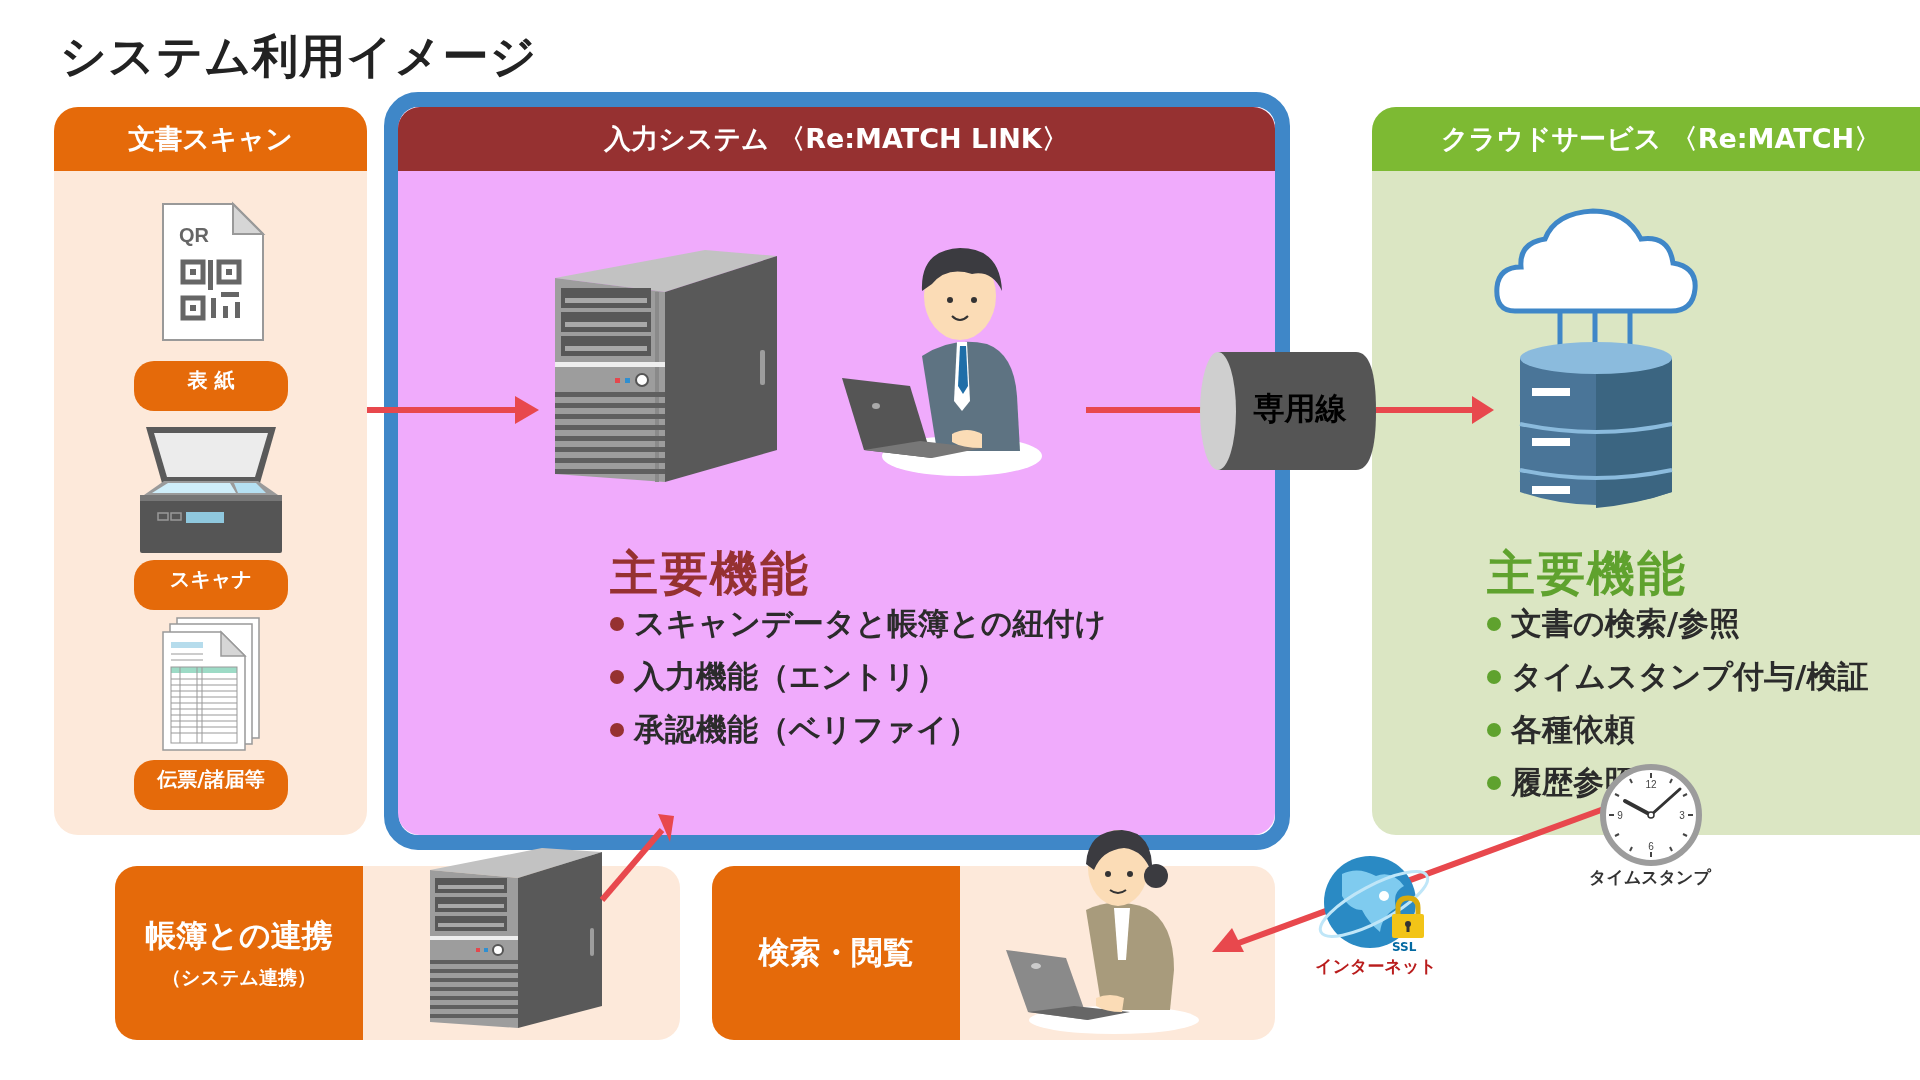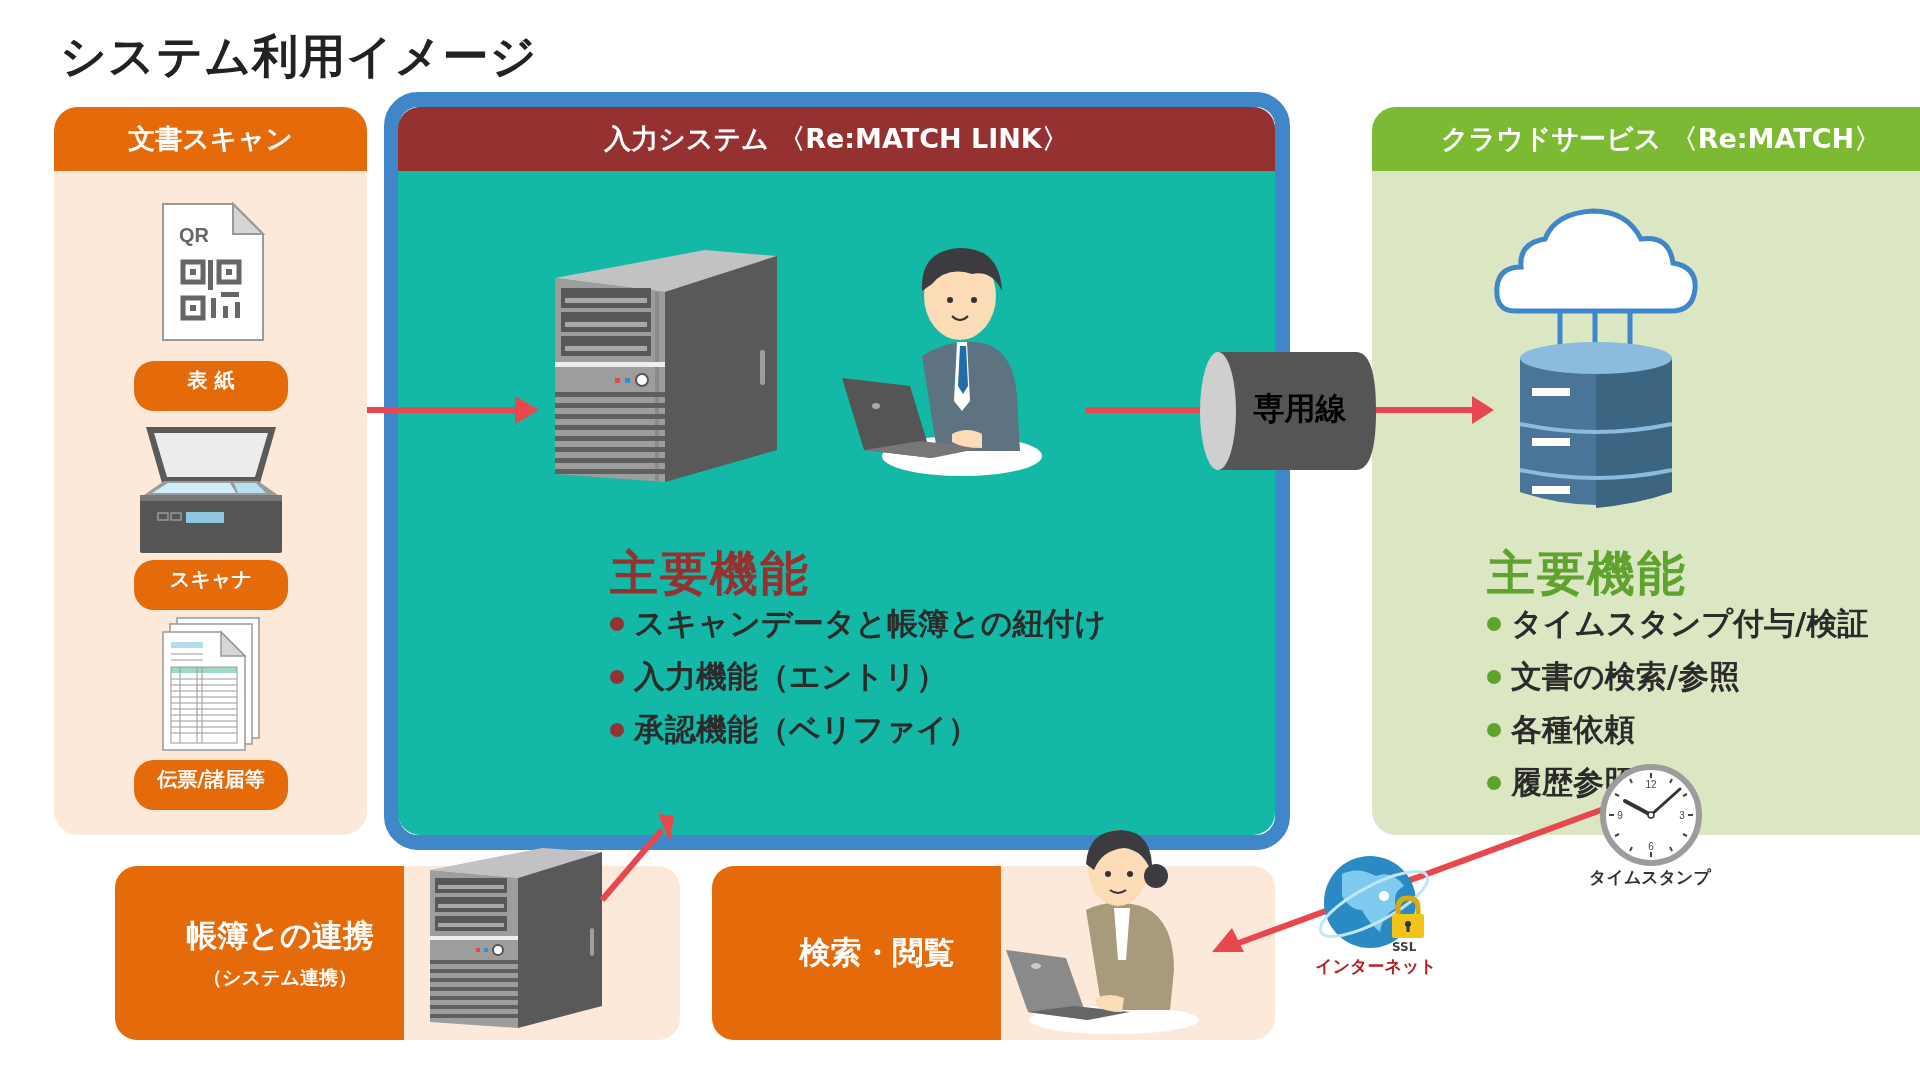--- a/index.html
+++ b/index.html
@@ -5,31 +5,31 @@
   html,body{margin:0;padding:0;background:#fff;}
   body{width:1920px;height:1080px;position:relative;overflow:hidden;font-family:"DejaVu Sans","Liberation Sans",sans-serif;color:#2b2b2b;}
   .abs{position:absolute;}
   .title{left:60px;top:26px;font-size:46px;font-weight:bold;letter-spacing:1px;color:#222;}
   
   .panel{position:absolute;border-radius:24px;overflow:hidden;}
   .phead{height:64px;display:flex;align-items:center;justify-content:center;color:#fff;font-weight:bold;font-size:27px;}
   .left{left:54px;top:107px;width:313px;height:728px;background:#fde9da;}
   .left .phead{background:#e56a0a;}
   .bluefr{left:384px;top:92px;width:906px;height:758px;border:15px solid #3f87c8;box-sizing:border-box;border-radius:34px;background:#fff;}
-  .center{left:398px;top:107px;width:877px;height:728px;background:#14b8a6;border-radius:22px;}
+  .center{left:398px;top:107px;width:877px;height:728px;background:#f0abfc;border-radius:22px;}
   .center .phead{background:#963131;}
   .right{left:1372px;top:107px;width:578px;height:728px;background:#dbe6c3;}
   .right .phead{background:#7dba33;}
   .pill{position:absolute;background:#e56a0a;color:#fff;border-radius:20px;font-weight:bold;font-size:20px;text-align:center;height:50px;line-height:38px;width:154px;left:80px;}
   .feat-h{position:absolute;font-size:48px;font-weight:bold;letter-spacing:2px;}
   .feat-list{position:absolute;list-style:none;margin:0;padding:0;}
   .feat-list li{font-size:31px;font-weight:bold;height:53px;display:flex;align-items:center;color:#2b2b2b;}
   .dot{width:14px;height:14px;border-radius:50%;margin-right:10px;display:inline-block;}
   .bottom{position:absolute;top:866px;height:174px;background:#fde9da;border-radius:22px;overflow:hidden;}
-  .bottom .blk{position:absolute;left:0;top:0;bottom:0;background:#e56a0a;color:#fff;display:flex;flex-direction:column;align-items:center;justify-content:center;font-weight:bold;padding-left:41px;}
+  .bottom .blk{position:absolute;left:0;top:0;bottom:0;background:#e56a0a;color:#fff;display:flex;flex-direction:column;align-items:center;justify-content:center;font-weight:bold;}
   .cap{position:absolute;font-weight:bold;text-align:center;}
   svg{position:absolute;overflow:visible;}
 </style>
 </head>
 <body>
 
 <div class="abs title">システム利用イメージ</div>
 
 <div class="panel left">
   <div class="phead">文書スキャン</div>
@@ -118,25 +118,25 @@
       </li>
   </ul>
 </div>
 
 <div class="panel right">
   <div class="phead">クラウドサービス 〈Re:MATCH〉</div>
   <div class="feat-h" style="left:115px;top:435px;color:#5fa22e;">主要機能</div>
   <ul class="feat-list" style="left:115px;top:490px;">
     <li>
         <span class="dot" style="background:#5fa22e"></span>
+        <span>文書の検索/参照</span>
+      </li>
+    <li>
+        <span class="dot" style="background:#5fa22e"></span>
         <span>タイムスタンプ付与/検証</span>
-      </li>
-    <li>
-        <span class="dot" style="background:#5fa22e"></span>
-        <span>文書の検索/参照</span>
       </li>
     <li>
         <span class="dot" style="background:#5fa22e"></span>
         <span>各種依頼</span>
       </li>
     <li>
         <span class="dot" style="background:#5fa22e"></span>
         <span>履歴参照</span>
       </li>
   </ul>
@@ -300,21 +300,21 @@
   <path d="M20 22 Q36 14 54 24 Q70 18 82 34 Q70 40 74 56 Q60 64 58 80 Q46 70 40 58 Q28 58 20 44 Z" fill="#7fcbef"></path>
   <ellipse cx="52" cy="52" rx="60" ry="18" fill="none" stroke="#bfe6f8" stroke-width="3" transform="rotate(-28 52 52)"></ellipse>
   <circle cx="62" cy="44" r="5" fill="#fff"></circle>
 </svg>
 <svg style="left:1390px;top:896px;" width="36" height="42" viewBox="0 0 36 42">
   <path d="M8 18 V12 Q8 2 18 2 Q28 2 28 12 V18" fill="none" stroke="#d8ab0d" stroke-width="5"></path>
   <rect x="2" y="18" width="32" height="24" rx="2" fill="#f2c417"></rect>
   <circle cx="18" cy="28" r="3" fill="#333"></circle>
     <rect x="16.5" y="28" width="3" height="8" fill="#333"></rect>
 </svg>
-<div class="cap" style="left:1392px;top:940px;font-size:12px;color:#404040;">SSL</div>
+<div class="cap" style="left:1392px;top:940px;font-size:12px;color:#0369a1;">SSL</div>
 <div class="cap" style="left:1306px;top:955px;width:140px;font-size:17px;color:#b91c1c;">インターネット</div>
 
 <svg style="left:1600px;top:764px;" width="102" height="102" viewBox="0 0 102 102">
   <circle cx="51" cy="51" r="48" fill="#fff" stroke="#9c9c9c" stroke-width="6"></circle>
   <g stroke="#444" stroke-width="2">
     <line x1="51" y1="9" x2="51" y2="14"></line>
       <line x1="93" y1="51" x2="88" y2="51"></line>
       <line x1="51" y1="93" x2="51" y2="88"></line>
       <line x1="9" y1="51" x2="14" y2="51"></line>
     <line x1="72" y1="15" x2="70" y2="19"></line>

